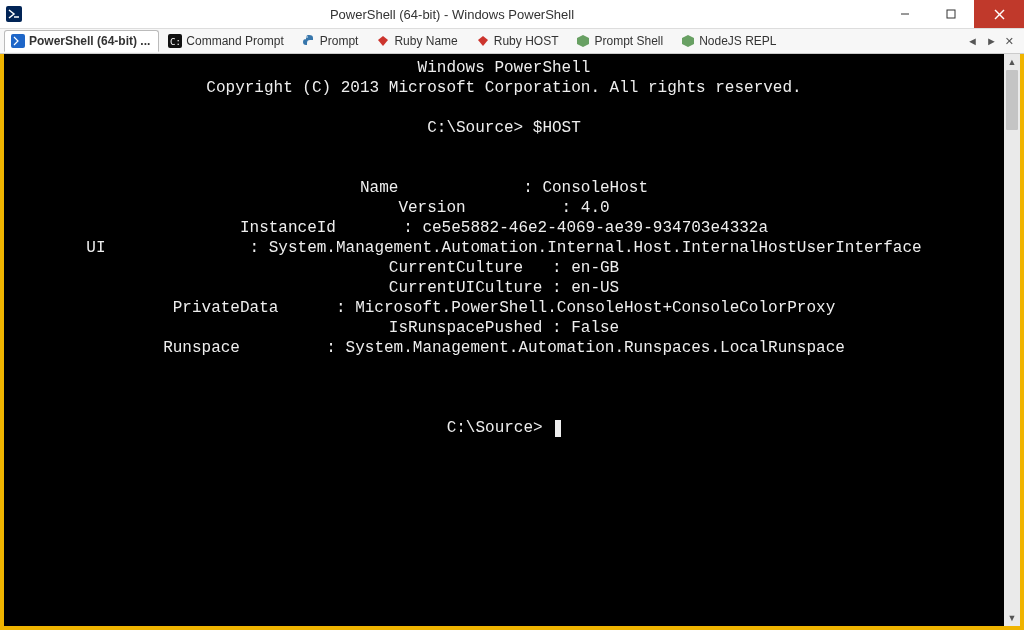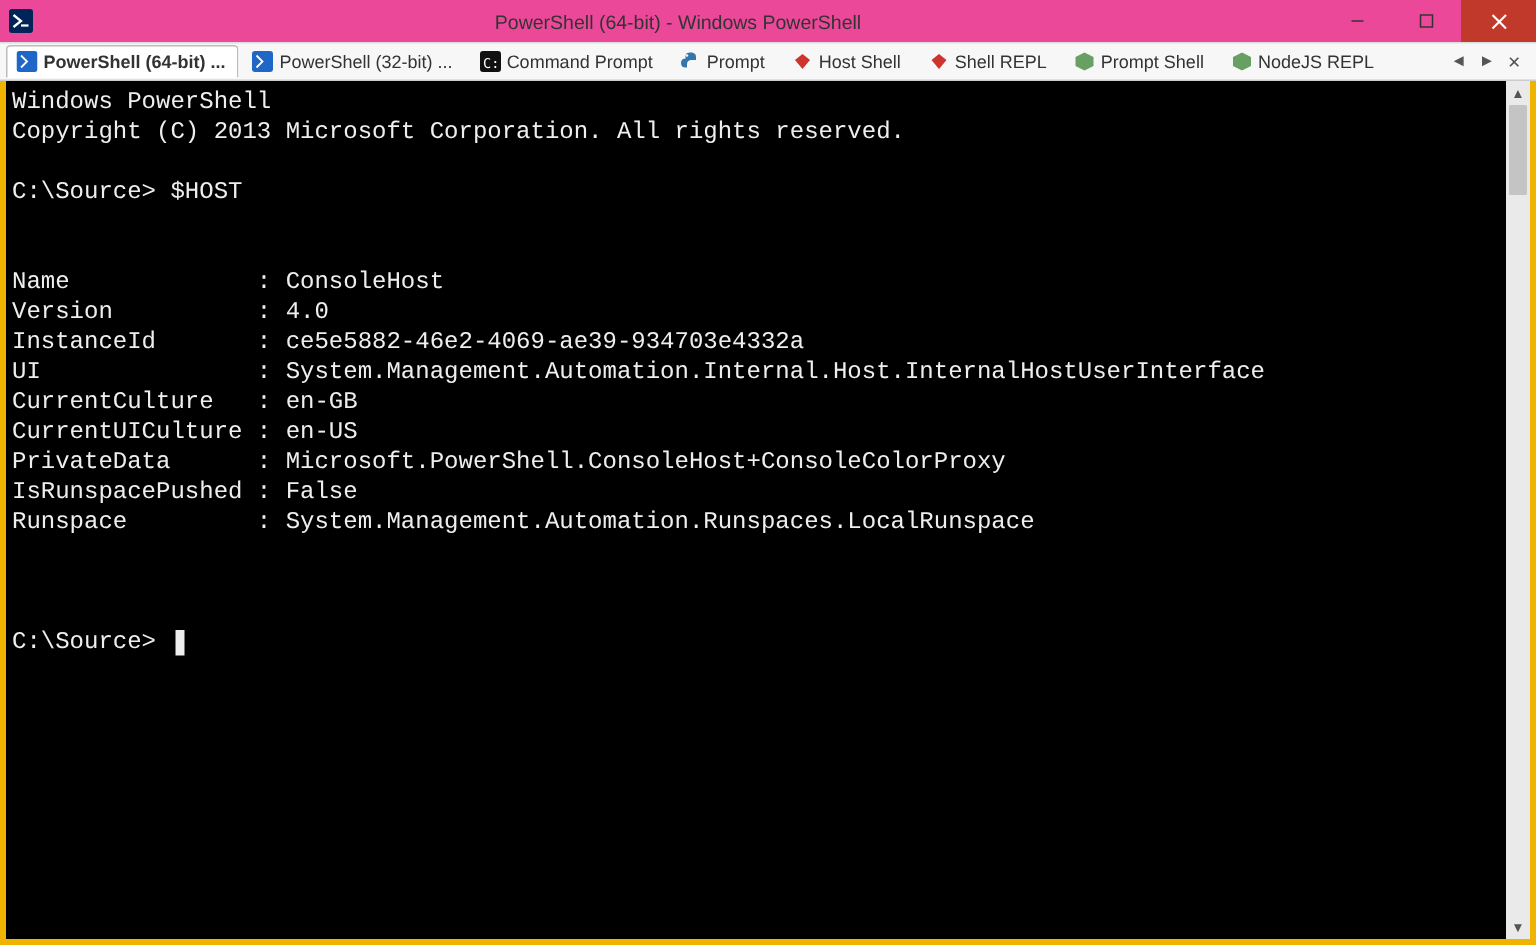--- a/index.html
+++ b/index.html
@@ -7,21 +7,21 @@
     font-family: "Segoe UI", Tahoma, sans-serif;
     font-size: 12px;
     background: #f0b400;
     width: 1024px;
     height: 630px;
     overflow: hidden;
     display: flex;
     flex-direction: column;
   }
   .titlebar {
-    background: #ec4899;
+    background: #ffffff;
     height: 28px;
     display: flex;
     align-items: center;
     justify-content: space-between;
     padding-left: 6px;
   }
   .titlebar-left {
     display: flex;
     align-items: center;
     gap: 6px;
@@ -90,20 +90,21 @@
     background: #000;
     color: #eee;
     font-family: Consolas, "Courier New", monospace;
     font-size: 16px;
     line-height: 1.25;
     padding: 4px 4px 4px 4px;
     flex: 1;
     overflow: hidden;
     position: relative;
     white-space: pre;
+    text-align: center;
   }
   .scrollbar {
     width: 16px;
     background: #eaeaea;
     display: flex;
     flex-direction: column;
   }
   .sb-btn { height: 16px; background: #eaeaea; display:flex; align-items:center; justify-content:center; color:#555; font-size:9px;}
   .sb-track { flex:1; background:#eaeaea; position:relative; }
   .sb-thumb { position:absolute; top:0; left:2px; right:2px; height:60px; background:#c4c4c4; border-radius:1px; }
@@ -157,29 +158,20 @@
           <svg width="14" height="14">
             <rect width="14" height="14" rx="2" fill="#1e66c8"></rect>
             <path d="M3 3l4 4-4 4" stroke="#fff" stroke-width="1.2" fill="none"></path>
           </svg>
         </span>
         <span>PowerShell (64-bit) ...</span>
       </div>
       <div class="tab">
         <span class="ticon">
           <svg width="14" height="14">
-            <rect width="14" height="14" rx="2" fill="#1e66c8"></rect>
-            <path d="M3 3l4 4-4 4" stroke="#fff" stroke-width="1.2" fill="none"></path>
-          </svg>
-        </span>
-        <span>PowerShell (32-bit) ...</span>
-      </div>
-      <div class="tab">
-        <span class="ticon">
-          <svg width="14" height="14">
             <rect width="14" height="14" rx="2" fill="#111"></rect>
             <text x="2" y="11" font-size="9" fill="#fff" font-family="monospace">C:</text>
           </svg>
         </span>
         <span>Command Prompt</span>
       </div>
       <div class="tab">
         <span class="ticon">
           <svg width="14" height="14">
             <path d="M7 1c-3 0-3 2-3 3v2h6V5H4c-2 0-3 1-3 3s1 3 3 3h1V9c0-2 1-3 3-3h3V4c0-2-1-3-4-3z" fill="#3776ab"></path>
@@ -187,29 +179,29 @@
           </svg>
         </span>
         <span>Prompt</span>
       </div>
       <div class="tab">
         <span class="ticon">
           <svg width="14" height="14">
             <polygon points="7,2 12,6 7,12 2,6" fill="#cc342d"></polygon>
           </svg>
         </span>
-        <span>Host Shell</span>
+        <span>Ruby Name</span>
       </div>
       <div class="tab">
         <span class="ticon">
           <svg width="14" height="14">
             <polygon points="7,2 12,6 7,12 2,6" fill="#cc342d"></polygon>
           </svg>
         </span>
-        <span>Shell REPL</span>
+        <span>Ruby HOST</span>
       </div>
       <div class="tab">
         <span class="ticon">
           <svg width="14" height="14">
             <polygon points="7,1 13,4 13,10 7,13 1,10 1,4" fill="#68a063"></polygon>
           </svg>
         </span>
         <span>Prompt Shell</span>
       </div>
       <div class="tab">

